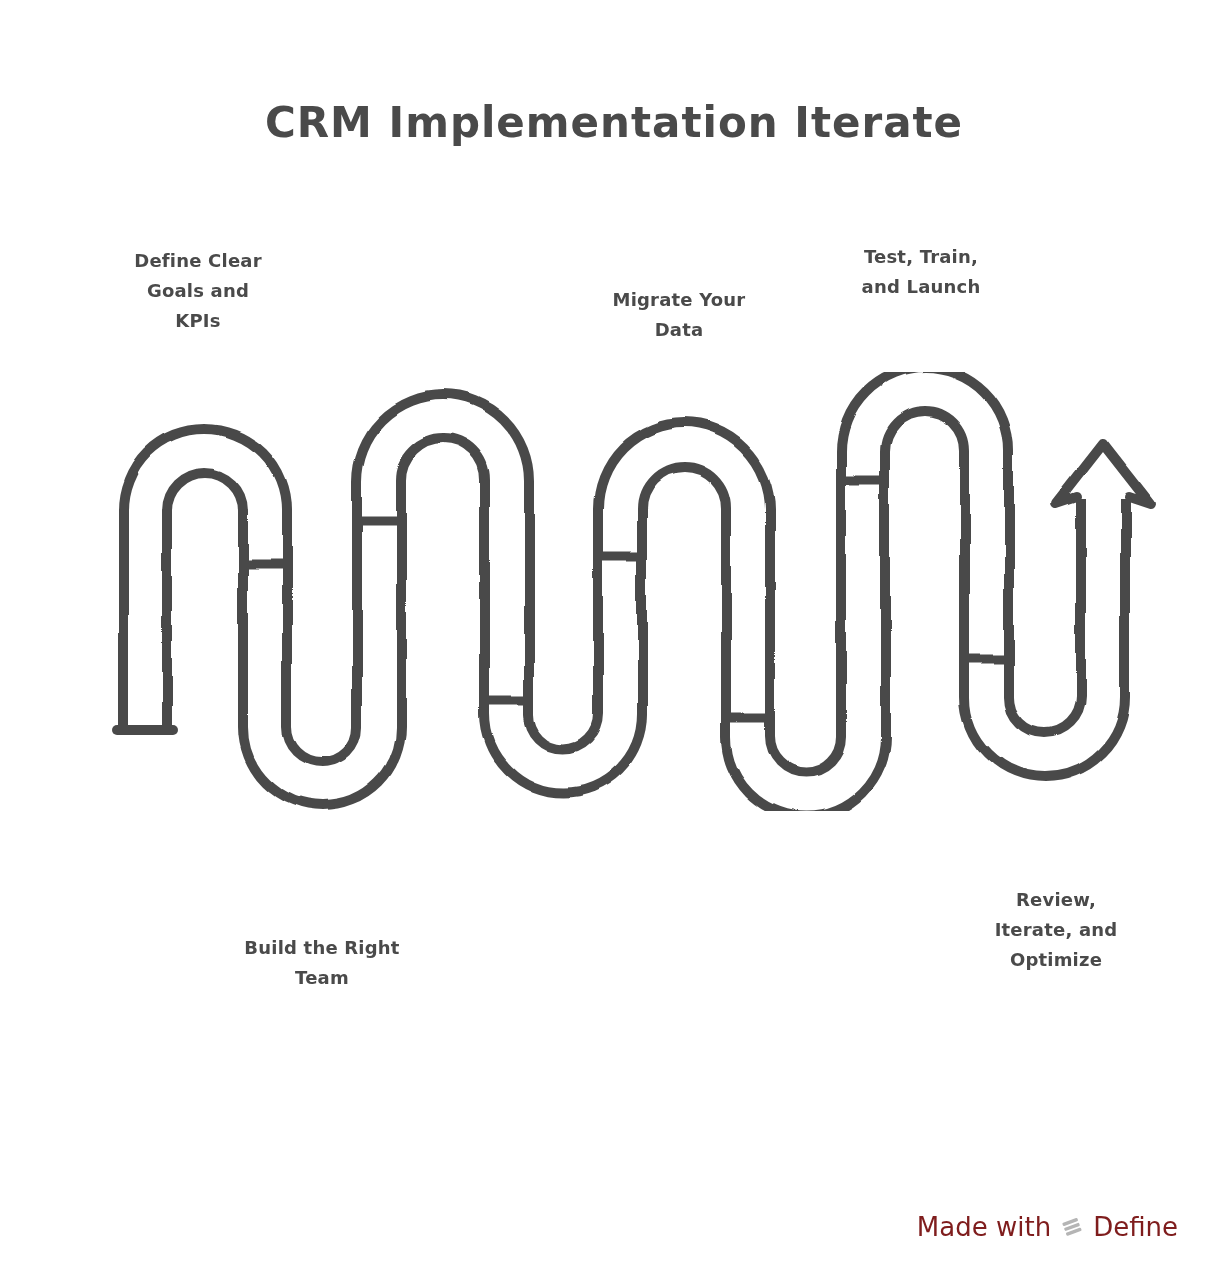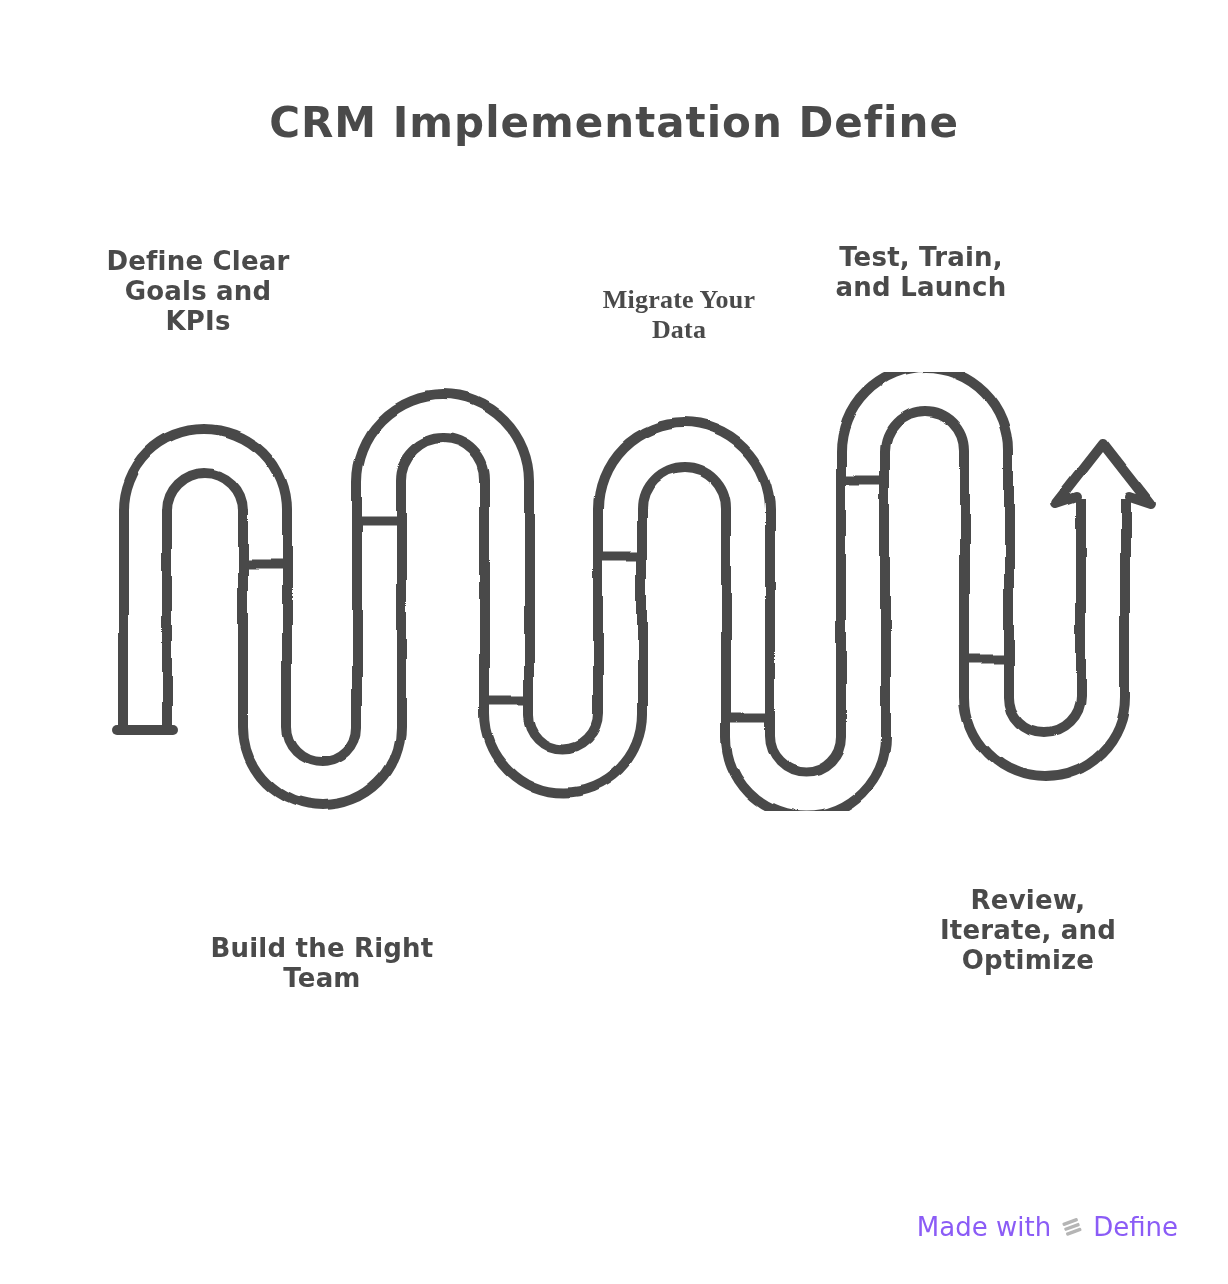--- a/index.html
+++ b/index.html
@@ -19,58 +19,58 @@
     font-size: 42px;
     font-weight: 700;
     letter-spacing: 1px;
     color: #4a4a4a;
   }
   .path-svg { position: absolute; left: 0; top: 0; }
   .step-label {
     position: absolute;
     width: 240px;
     text-align: center;
-    font-size: 26px;
+    font-size: 18px;
     font-weight: 700;
     line-height: 30px;
     color: #4a4a4a;
     white-space: pre-line;
     letter-spacing: 0.2px;
   }
   
   .pos-s1 { left:  78px; top: 246px; }
   .pos-s3 { left: 324px; top: 274px; }
-  .pos-s5 { left: 559px; top: 285px; font-family: Liberation Serif, serif; }
+  .pos-s5 { left: 559px; top: 285px; }
   .pos-s7 { left: 801px; top: 242px; }
   
   .pos-s2 { left: 202px; top: 909px; margin-top: 24px; }
   .pos-s4 { left: 440px; top: 894px; }
   .pos-s6 { left: 684px; top: 918px; }
-  .pos-s8 { left: 908px; top: 885px; }
+  .pos-s8 { left: 936px; top: 885px; }
 
   .watermark {
     position: absolute;
     right: 50px; bottom: 42px;
     display: flex;
     align-items: center;
     gap: 9px;
     font-size: 26px;
     font-weight: 500;
-    color: #8b5cf6;
+    color: #7f1d1d;
     font-family: "DejaVu Sans", sans-serif;
     justify-content: center;
   }
   .watermark svg { display: block; }
 </style>
 </head>
 <body>
 
 <div id="canvas">
 
-  <div class="title">CRM Implementation Define</div>
+  <div class="title">CRM Implementation Iterate</div>
 
   <svg class="path-svg" width="1228" height="1284" viewBox="0 0 1228 1284" aria-hidden="true">
     <defs>
       <filter id="wobble" x="-4%" y="-4%" width="108%" height="108%">
         <feTurbulence type="fractalNoise" baseFrequency="0.012" numOctaves="2" seed="7" result="n"></feTurbulence>
         <feDisplacementMap in="SourceGraphic" in2="n" scale="6" xChannelSelector="R" yChannelSelector="G"></feDisplacementMap>
       </filter>
     </defs>
     <g filter="url(#wobble)">
 

